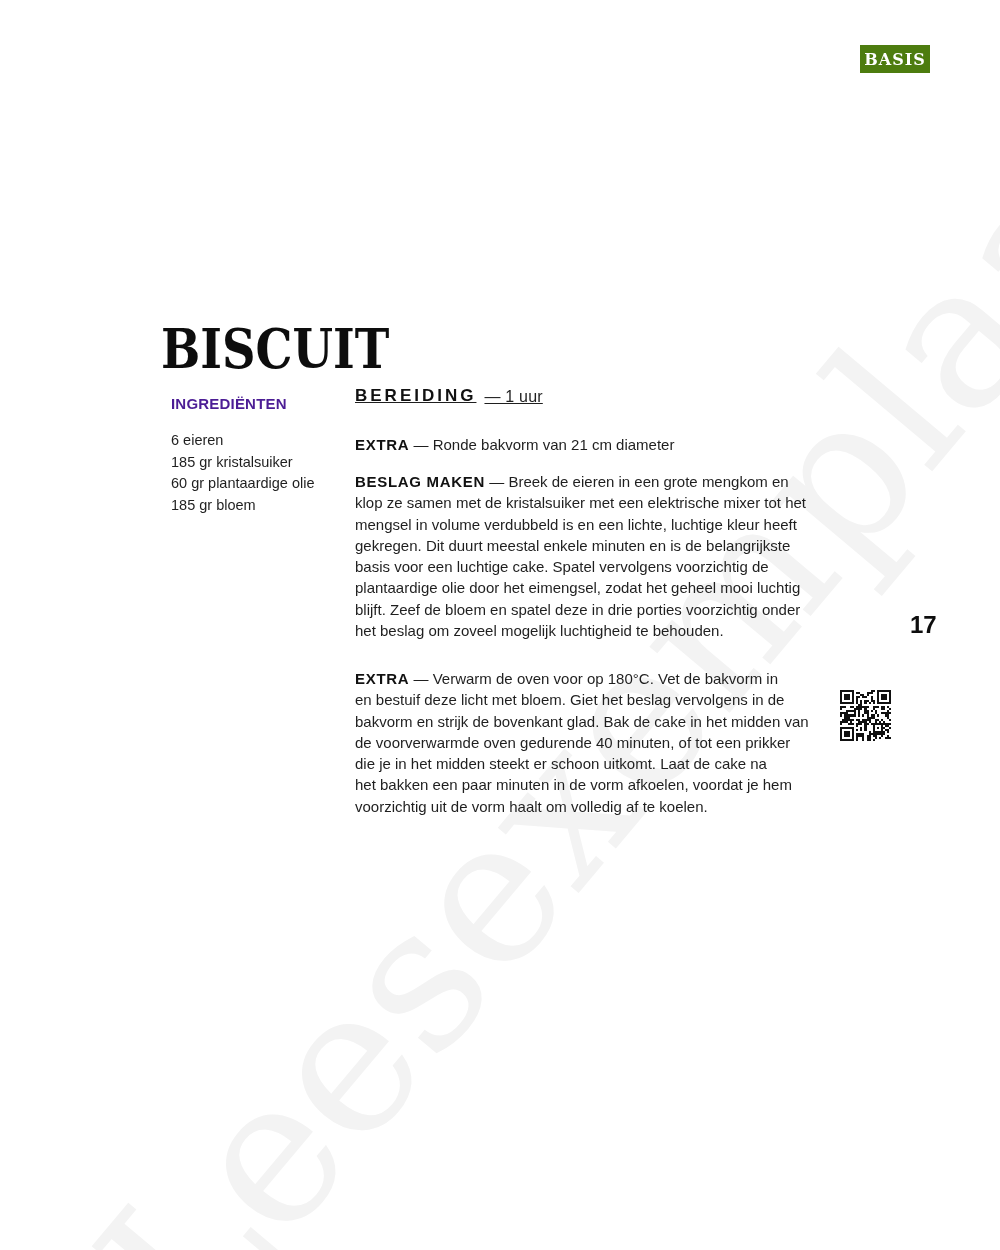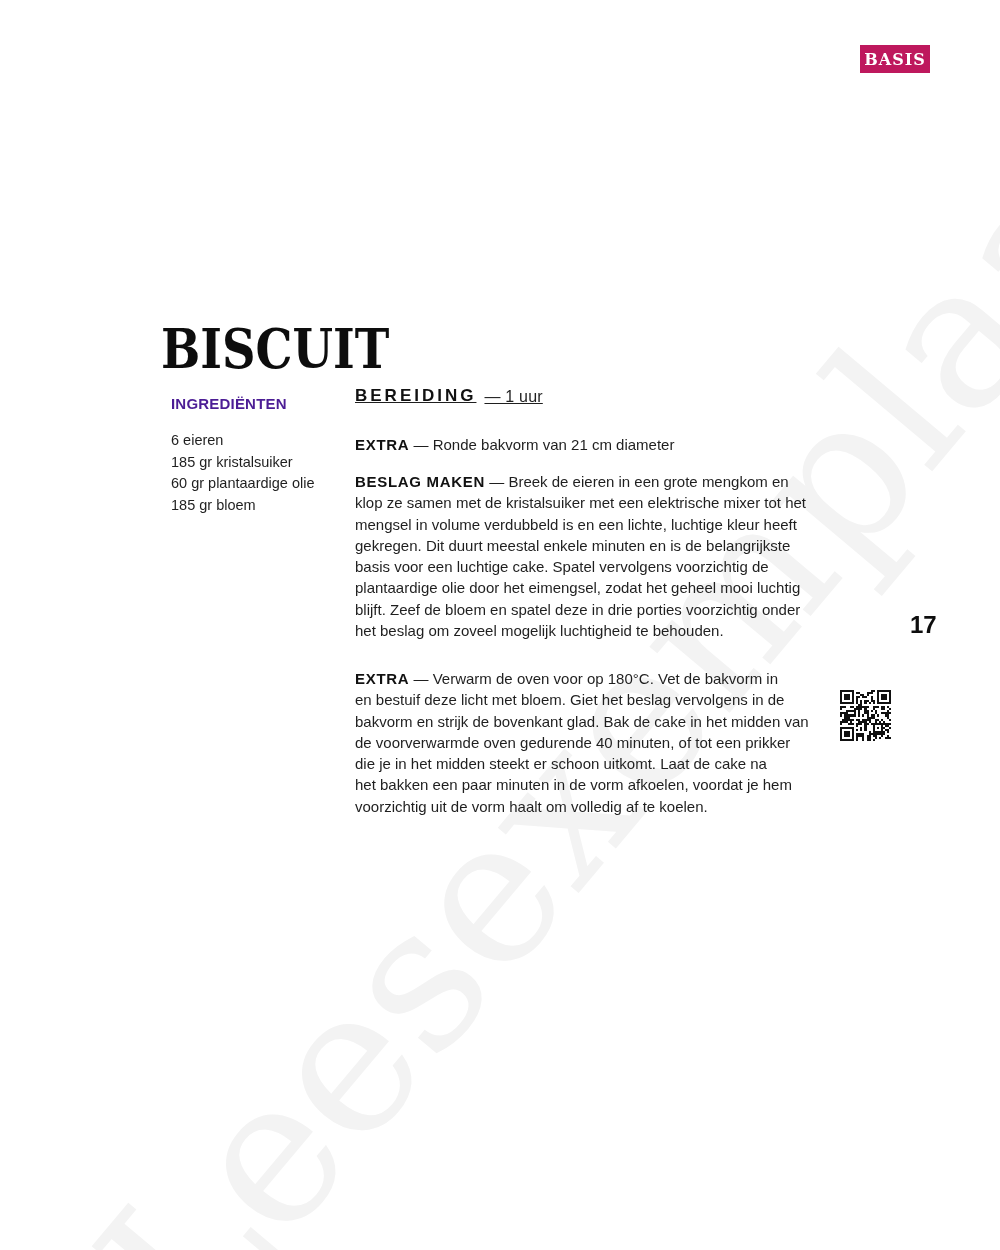--- a/index.html
+++ b/index.html
@@ -23,21 +23,21 @@
     white-space:nowrap;
     z-index:0;
     user-select:none;
     pointer-events:none;
   }
   .content{position:absolute;inset:0;z-index:1;}
   
   .badge{
     position:absolute;left:860px;top:45px;
     width:70px;height:28px;
-    background:#be185d;color:#ffffff;
+    background:#4d7c0f;color:#ffffff;
     font-family:"DejaVu Serif",serif;
     font-weight:700;font-size:16px;letter-spacing:1px;
     display:flex;align-items:center;justify-content:center;
   }
   
   .title{
     position:absolute;left:161px;top:322px;
     margin:0;
     font-family:"DejaVu Serif",serif;
     font-weight:700;font-size:54px;line-height:1;

